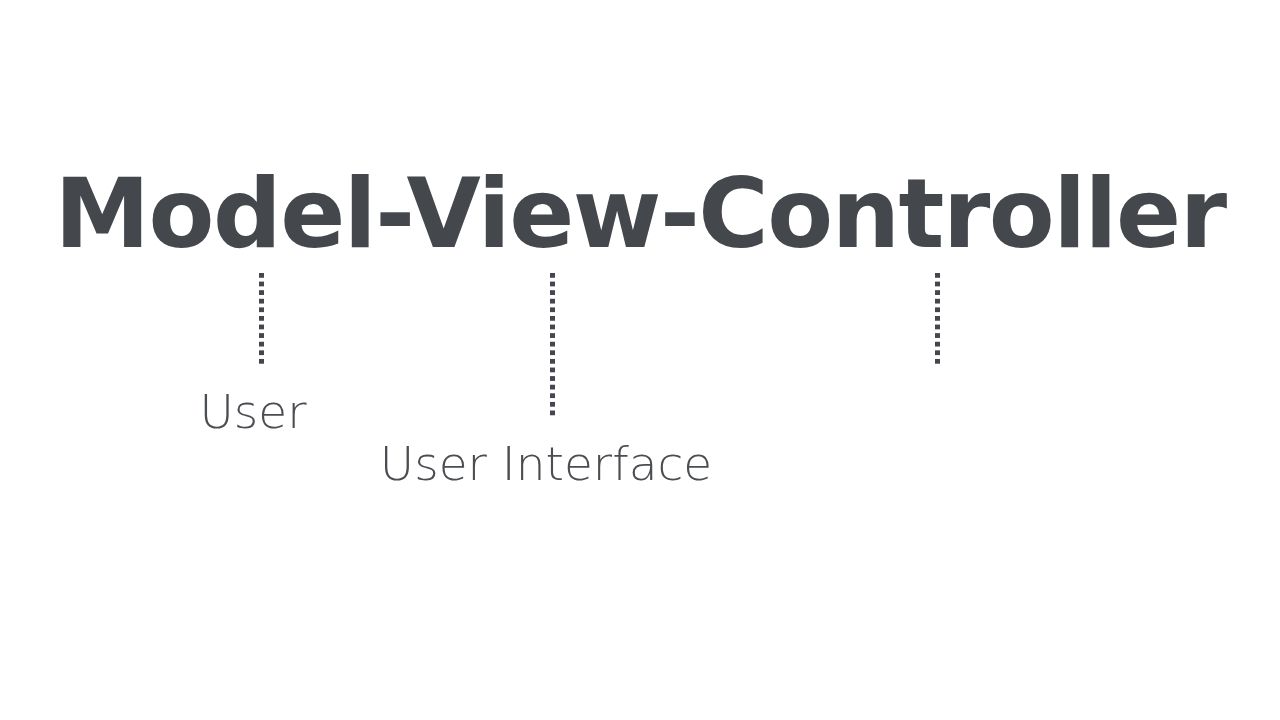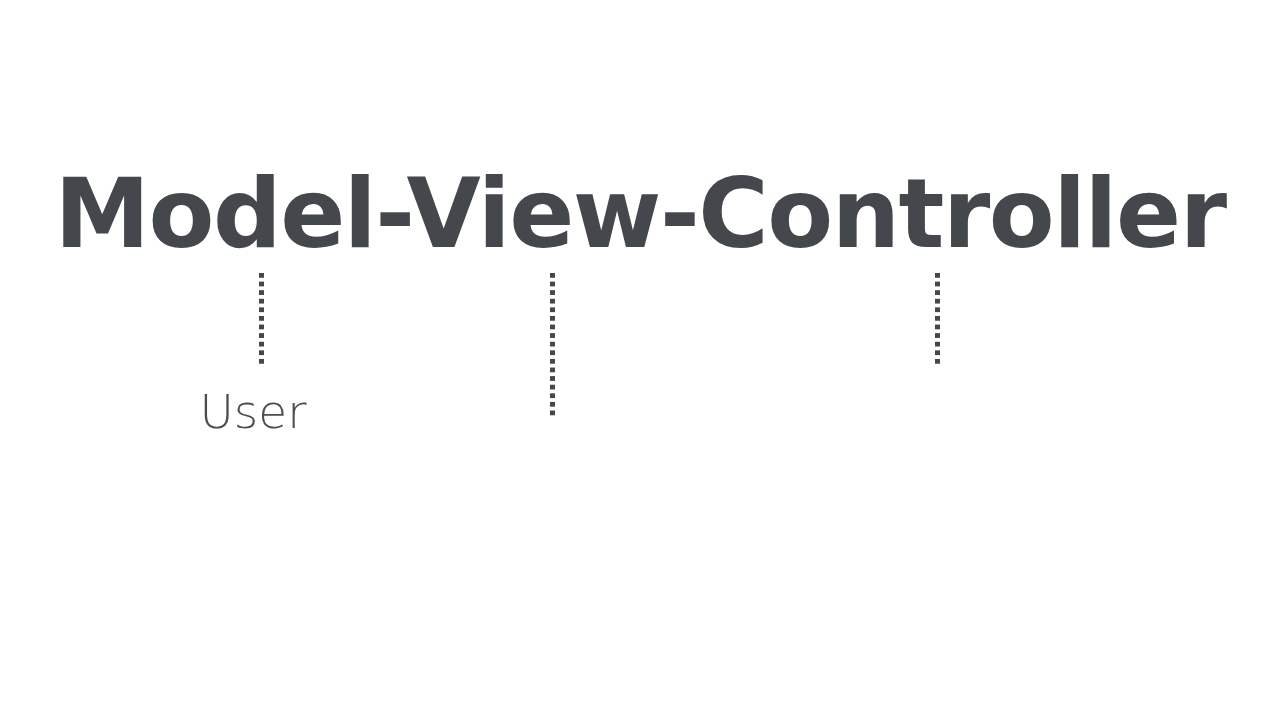--- a/index.html
+++ b/index.html
@@ -89,15 +89,16 @@
 <div class="slide">
 
   <div class="title">Model-View-Controller</div>
 
   <div class="leader leader-model"></div>
   <div class="leader leader-view"></div>
   <div class="leader leader-controller"></div>
 
   <div class="caption caption-data">User</div>
 
+  <div class="caption caption-ui">User Interface</div>
 
 
 </div>
 
 </body></html>

